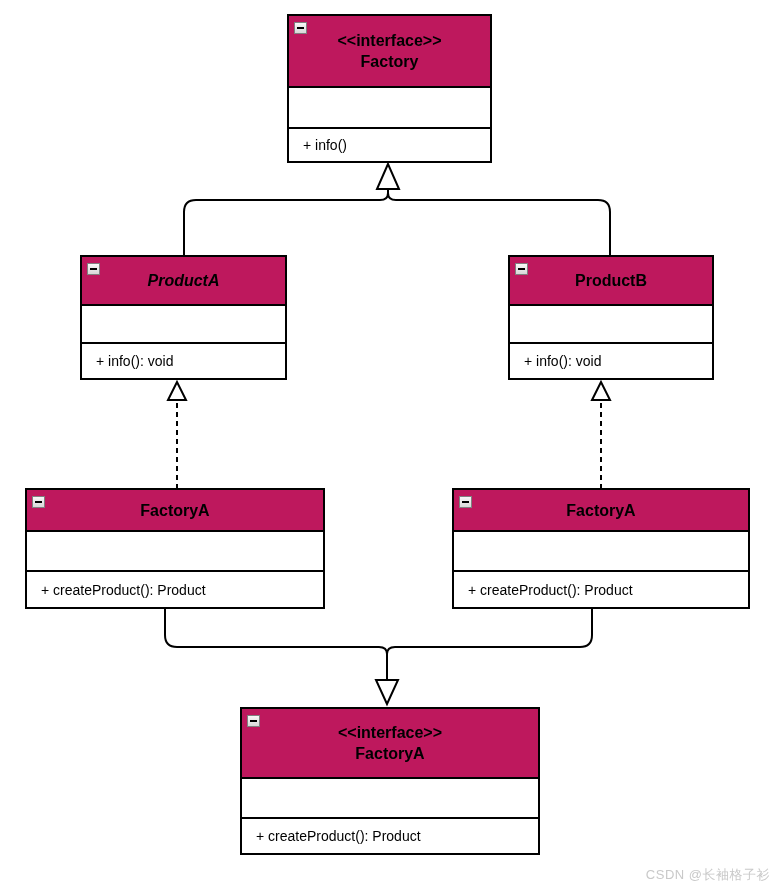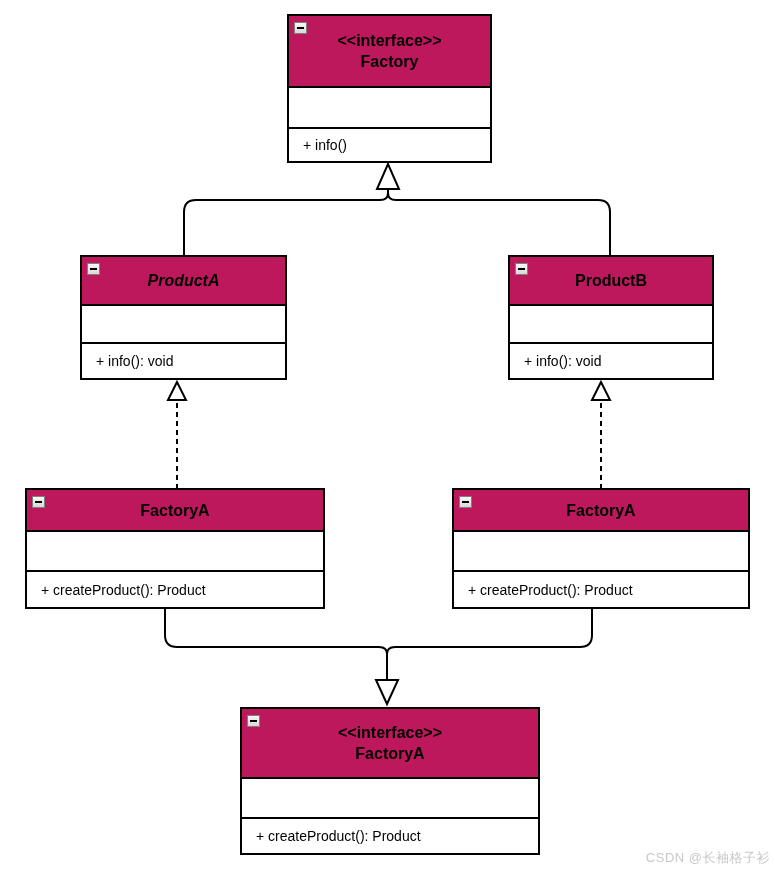--- a/index.html
+++ b/index.html
@@ -61,21 +61,21 @@
     justify-content:center;
     cursor:pointer;
   }
   .collapse-btn::after {
     content:"";
     width:7px; height:2px;
     background:#000;
   }
   .watermark {
     position:absolute;
-    right:5px; bottom:24px;
+    right:5px; bottom:7px;
     font-size:13px;
     color:#c9c9c9;
     letter-spacing:0.5px;
   }
 </style>
 </head>
 <body>
 
 <svg class="connector-layer" width="775" height="891" viewBox="0 0 775 891">
   <g>

